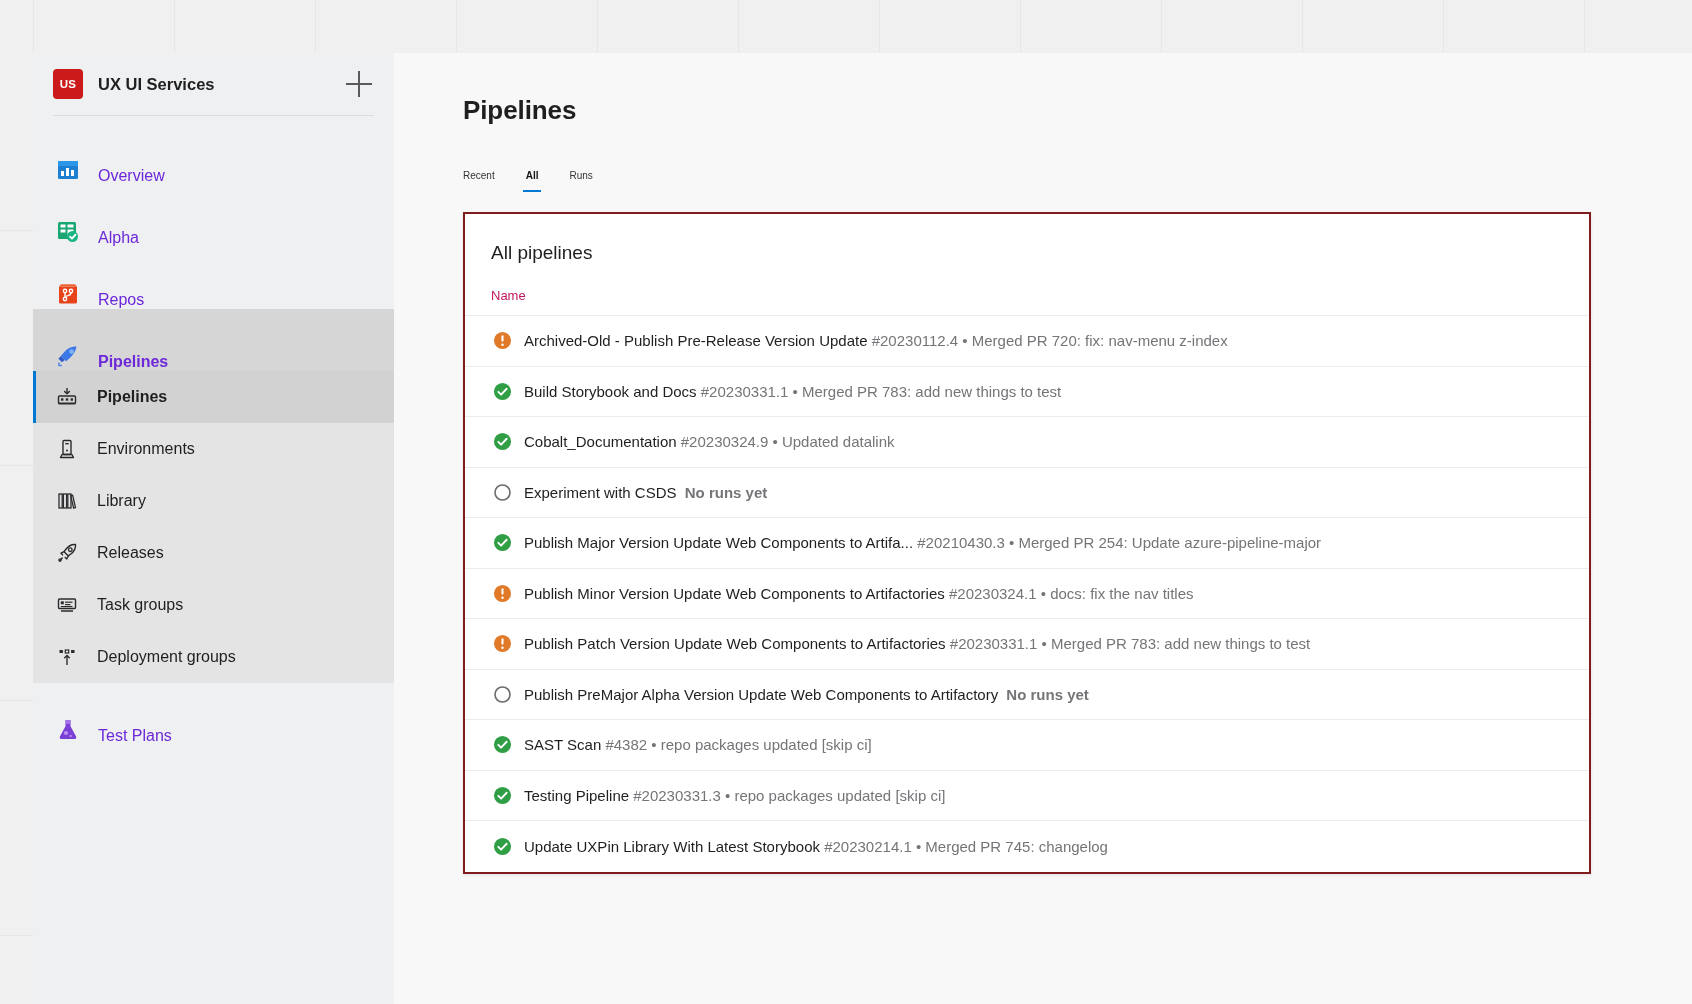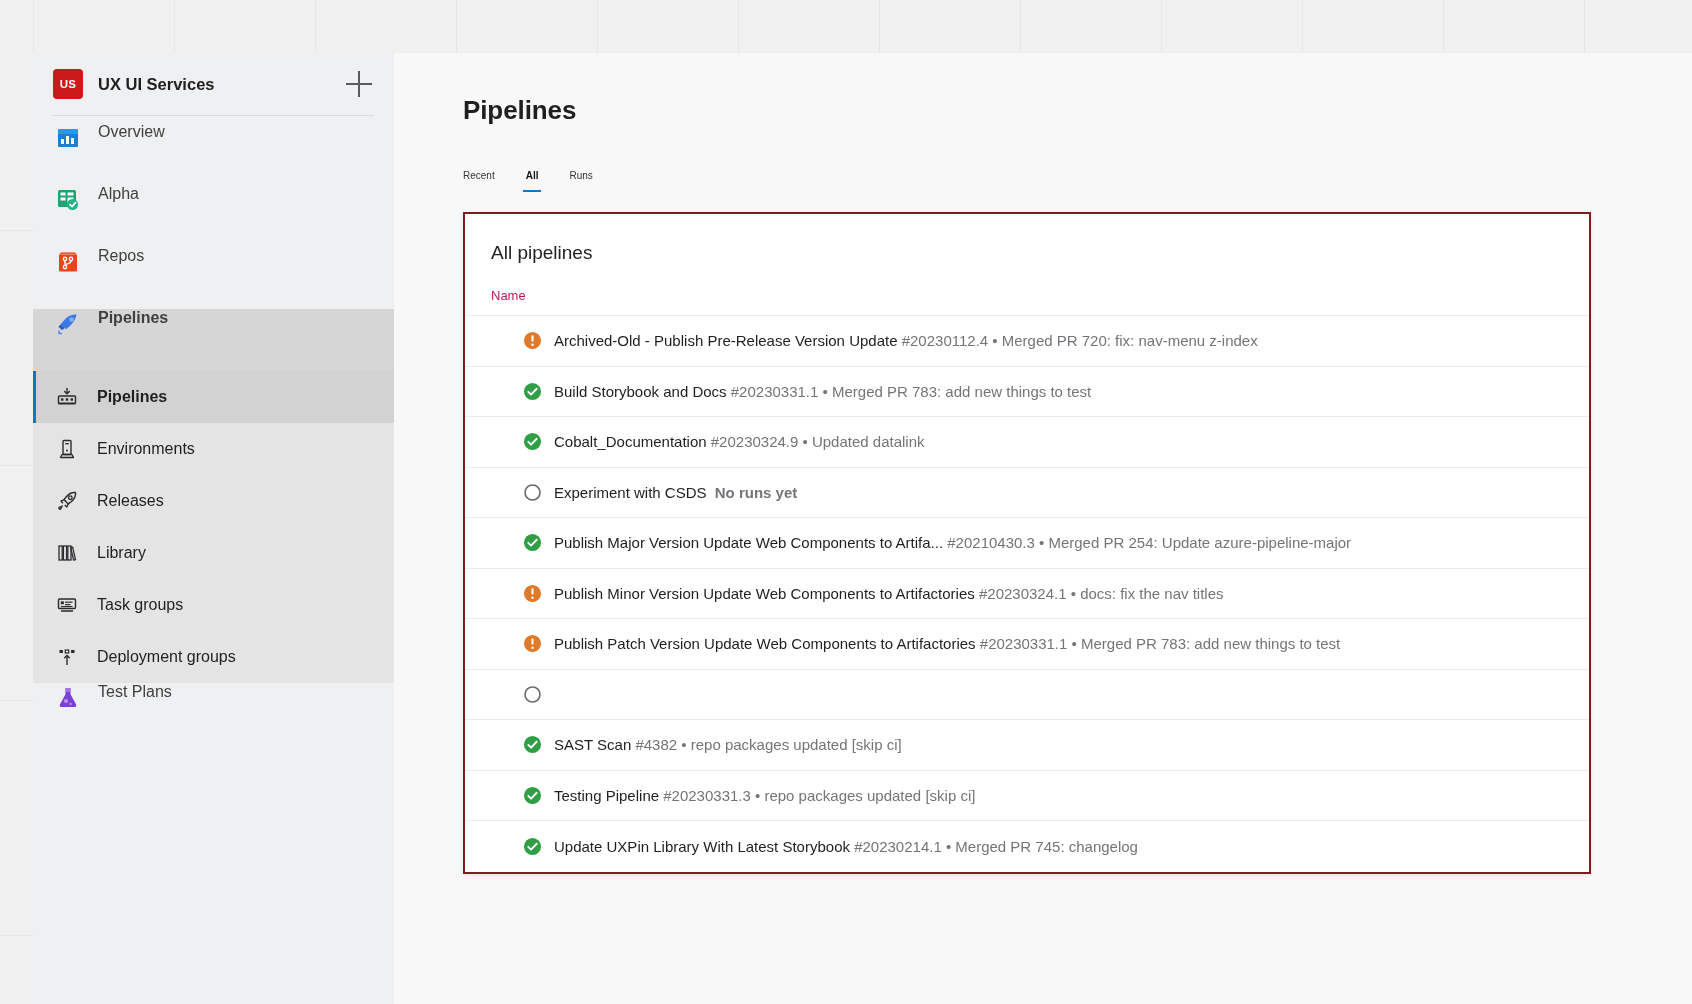--- a/index.html
+++ b/index.html
@@ -92,26 +92,26 @@
   .divider {
     height: 1px;
     background: #dcdcdd;
     margin: 0 20px 7px 20px;
   }
 
   .nav-list { list-style: none; }
 
   .nav-item {
     display: flex;
-    align-items: flex-start;
+    align-items: flex-end;
     height: 62px;
     padding-left: 20px;
     cursor: pointer;
     position: relative;
-    color: #404040;
+    color: #6d28d9;
     font-size: 16px;
   }
   .nav-item .nav-icon {
     width: 30px; height: 30px;
     flex: 0 0 30px;
     display: flex;
     align-items: center;
     justify-content: center;
   }
   .nav-item .nav-label {
@@ -217,21 +217,21 @@
     font-size: 13px;
     color: #be185d;
     padding: 24px 0 12px 26px;
     border-bottom: 1px solid #ebebec;
   }
 
   .row {
     display: flex;
     align-items: center;
     height: 50.5px;
-    padding-left: 58px;
+    padding-left: 28px;
     border-bottom: 1px solid #ebebec;
     cursor: pointer;
     white-space: nowrap;
     overflow: hidden;
   }
   .row:last-child { border-bottom: none; }
 
   .status {
     width: 19px; height: 19px;
     flex: 0 0 19px;
@@ -346,40 +346,40 @@
                   <circle cx="11" cy="12.5" r="1" fill="#2b2b2e"></circle>
                   <path d="M4.5 19.5h13l-1.6-3h-9.8z" fill="none" stroke="#2b2b2e" stroke-width="1.4" stroke-linejoin="round"></path>
                 </svg>
               </span>
               <span class="nav-label">Environments</span>
             </li>
 
             <li class="sub-item">
               <span class="nav-icon">
                 <svg width="22" height="22" viewBox="0 0 22 22">
+                  <rect x="3" y="4" width="3.2" height="14" fill="none" stroke="#2b2b2e" stroke-width="1.3"></rect>
+                  <rect x="7.4" y="4" width="3.2" height="14" fill="none" stroke="#2b2b2e" stroke-width="1.3"></rect>
+                  <rect x="11.8" y="4" width="3.2" height="14" fill="none" stroke="#2b2b2e" stroke-width="1.3"></rect>
+                  <path d="M16.6 5.2l2.9 12.4-1.9.5-2.9-12.4z" fill="none" stroke="#2b2b2e" stroke-width="1.3" stroke-linejoin="round"></path>
+                </svg>
+              </span>
+              <span class="nav-label">Library</span>
+            </li>
+
+            <li class="sub-item">
+              <span class="nav-icon">
+                <svg width="22" height="22" viewBox="0 0 22 22">
                   <path d="M19.5 2.5c-3.6-.4-7.4 1.8-9.8 5l-1.6 2.2 4.2 4.2 2.2-1.6c3.2-2.4 5.4-6.2 5-9.8z" fill="none" stroke="#2b2b2e" stroke-width="1.4" stroke-linejoin="round"></path>
                   <circle cx="14.3" cy="7.7" r="1.8" fill="none" stroke="#2b2b2e" stroke-width="1.3"></circle>
                   <path d="M8.1 9.7L5 11.2l2 2M12.3 13.9l-1.5 3.1-2-2" fill="none" stroke="#2b2b2e" stroke-width="1.3" stroke-linejoin="round"></path>
                   <path d="M6.5 15.5l-3 4" stroke="#2b2b2e" stroke-width="1.3"></path>
                   <circle cx="4" cy="18" r="1.2" fill="none" stroke="#2b2b2e" stroke-width="1.2"></circle>
                 </svg>
               </span>
               <span class="nav-label">Releases</span>
-            </li>
-
-            <li class="sub-item">
-              <span class="nav-icon">
-                <svg width="22" height="22" viewBox="0 0 22 22">
-                  <rect x="3" y="4" width="3.2" height="14" fill="none" stroke="#2b2b2e" stroke-width="1.3"></rect>
-                  <rect x="7.4" y="4" width="3.2" height="14" fill="none" stroke="#2b2b2e" stroke-width="1.3"></rect>
-                  <rect x="11.8" y="4" width="3.2" height="14" fill="none" stroke="#2b2b2e" stroke-width="1.3"></rect>
-                  <path d="M16.6 5.2l2.9 12.4-1.9.5-2.9-12.4z" fill="none" stroke="#2b2b2e" stroke-width="1.3" stroke-linejoin="round"></path>
-                </svg>
-              </span>
-              <span class="nav-label">Library</span>
             </li>
 
             <li class="sub-item">
               <span class="nav-icon">
                 <svg width="22" height="22" viewBox="0 0 22 22">
                   <rect x="2.5" y="5" width="17" height="9.5" rx="1" fill="none" stroke="#2b2b2e" stroke-width="1.4"></rect>
                   <rect x="4.8" y="7.3" width="3" height="3" fill="#2b2b2e"></rect>
                   <rect x="9" y="7.6" width="7.5" height="1.2" fill="#2b2b2e"></rect>
                   <rect x="9" y="10" width="5.5" height="1.2" fill="#2b2b2e"></rect>
                   <rect x="4.8" y="12" width="11.7" height="1.1" fill="#2b2b2e"></rect>
@@ -486,20 +486,21 @@
                 <circle cx="10" cy="10" r="9" fill="#e07a28"></circle>
                 <rect x="8.9" y="4.6" width="2.2" height="6.6" rx="1.1" fill="#fff"></rect>
                 <circle cx="10" cy="14.5" r="1.3" fill="#fff"></circle>
               </svg>
               <span class="row-text"><span class="row-name">Publish Patch Version Update Web Components to Artifactories</span><span class="row-meta"> #20230331.1 • Merged PR 783: add new things to test</span></span>
             </div>
             <div class="row">
               <svg class="status" viewBox="0 0 20 20">
                 <circle cx="10" cy="10" r="7.9" fill="none" stroke="#6b6b70" stroke-width="1.7"></circle>
               </svg>
+              <span class="row-text"><span class="row-name">Publish PreMajor Alpha Version Update Web Components to Artifactory</span><span class="row-meta gap"> No runs yet</span></span>
             </div>
             <div class="row">
               <svg class="status" viewBox="0 0 20 20">
                 <circle cx="10" cy="10" r="9" fill="#2f9e44"></circle>
                 <path d="M5.6 10.4l2.9 2.9 5.9-6.2" stroke="#fff" stroke-width="2" fill="none" stroke-linecap="round" stroke-linejoin="round"></path>
               </svg>
               <span class="row-text"><span class="row-name">SAST Scan</span><span class="row-meta"> #4382 • repo packages updated [skip ci]</span></span>
             </div>
             <div class="row">
               <svg class="status" viewBox="0 0 20 20">

